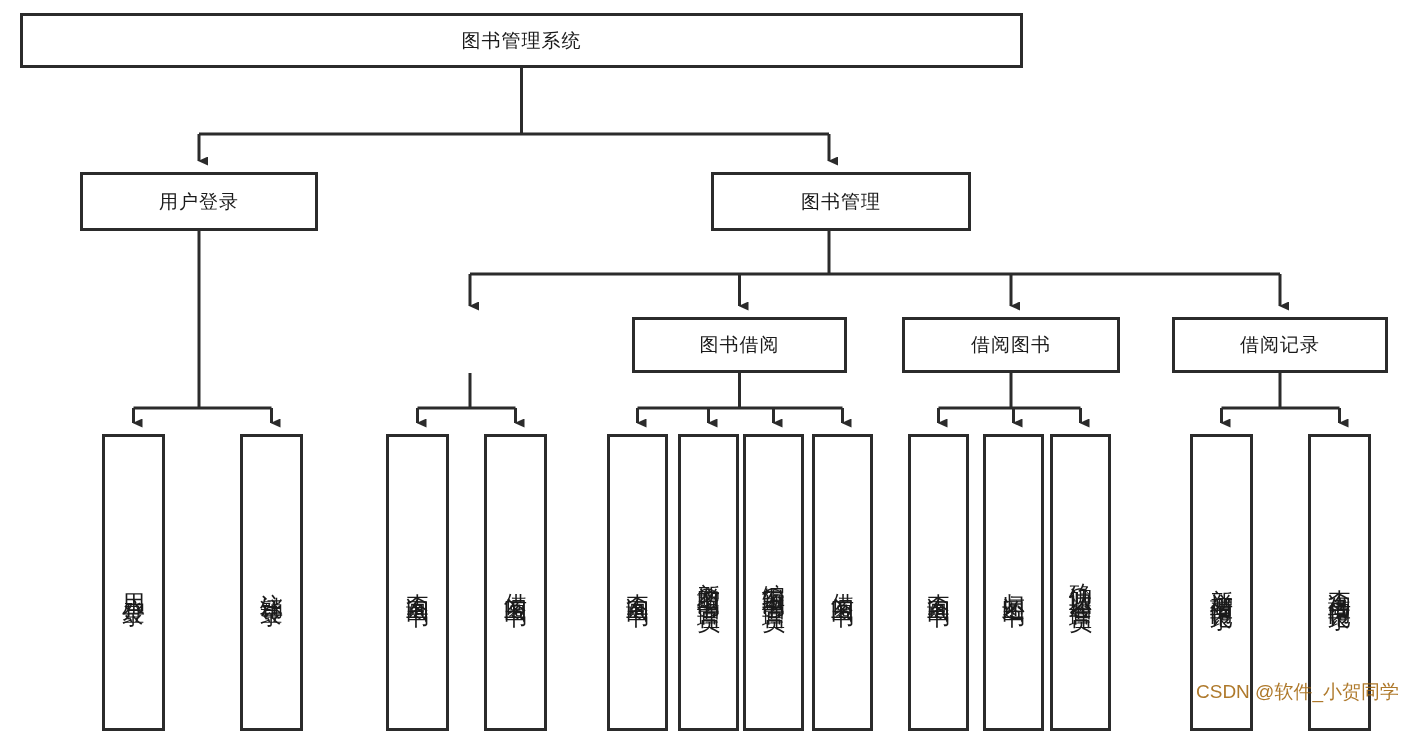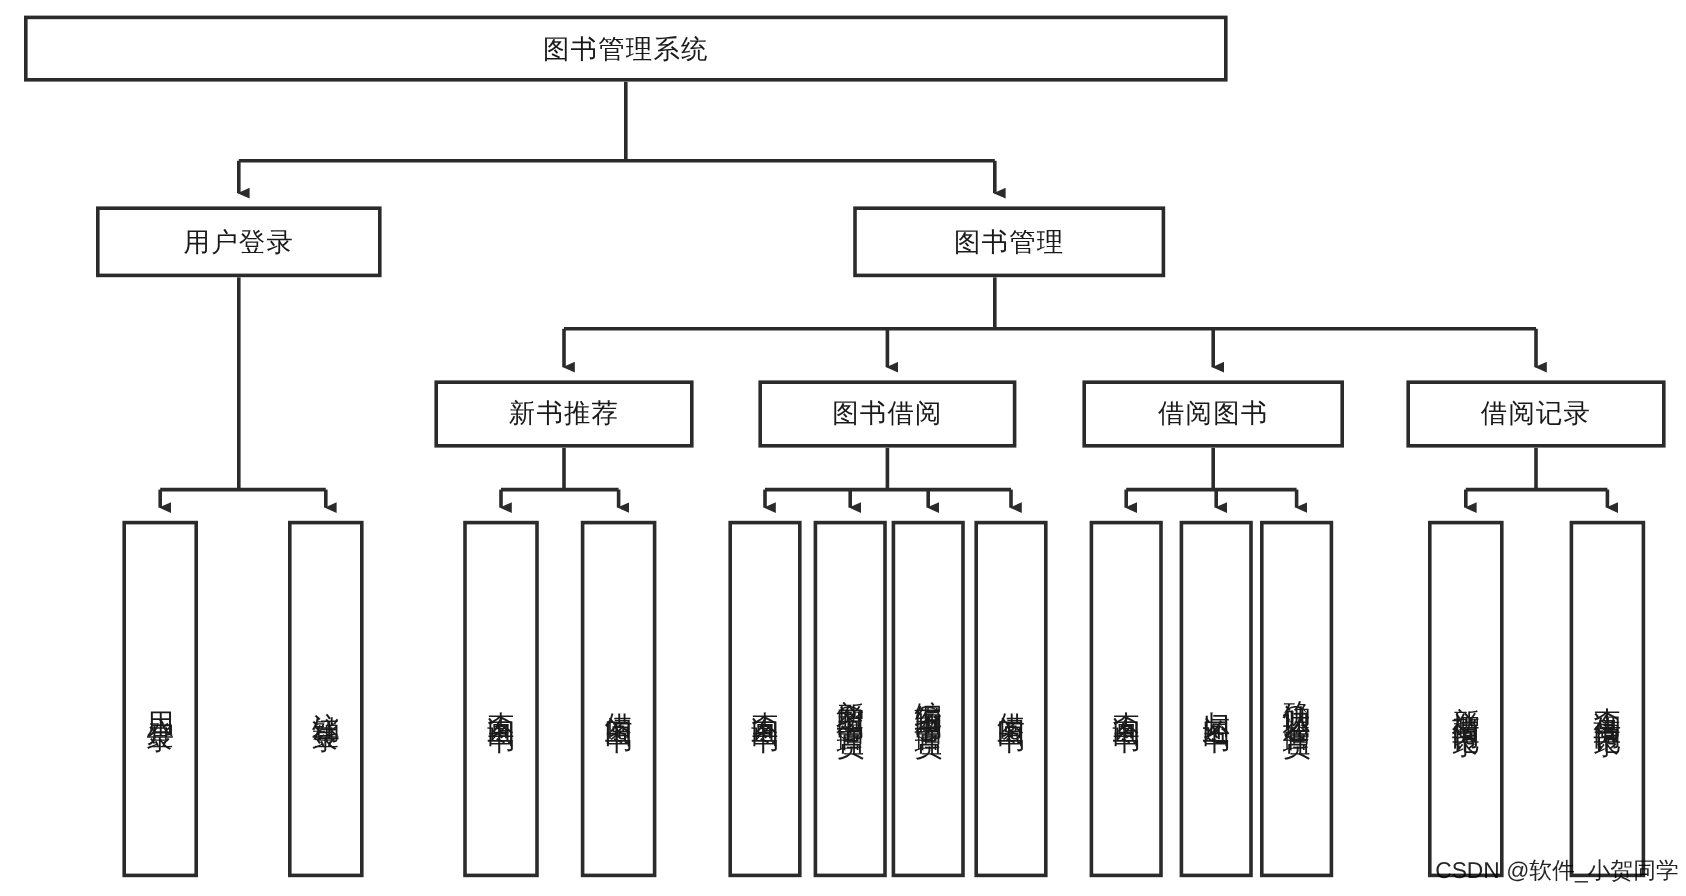--- a/index.html
+++ b/index.html
@@ -29,42 +29,42 @@
     position: absolute;
     box-sizing: border-box;
     background: #ffffff;
     border: 3px solid #2b2b2b;
     display: flex;
     align-items: center;
     justify-content: center;
     color: #1a1a1a;
   }
   .node.horizontal {
-    font-size: 22px;
+    font-size: 19px;
     letter-spacing: 1px;
   }
   .node.vertical {
     font-size: 23px;
   }
   .node.vertical .vlabel {
     writing-mode: vertical-rl;
     text-orientation: upright;
     letter-spacing: 4px;
     line-height: 1;
     white-space: nowrap;
   }
   .node .hlabel {
     white-space: nowrap;
   }
   .watermark {
     position: absolute;
     left: 1196px;
-    top: 713px;
+    top: 679px;
     font-size: 19px;
-    color: #000000;
+    color: #a16207;
     white-space: nowrap;
     opacity: 0.85;
   }
 </style>
 </head>
 <body>
 
 <div id="diagram-root">
 
   <svg class="connectors" viewBox="0 0 1405 747" xmlns="http://www.w3.org/2000/svg">
@@ -114,23 +114,20 @@
     <span class="hlabel">图书管理系统</span>
   </div>
 
   <div class="node horizontal" style="left: 80px; top: 172px; width: 238px; height: 59px;">
     <span class="hlabel">用户登录</span>
   </div>
   <div class="node horizontal" style="left: 711px; top: 172px; width: 260px; height: 59px;">
     <span class="hlabel">图书管理</span>
   </div>
 
-  <div class="node horizontal" style="left: 362px; top: 317px; width: 216px; height: 56px;">
-    <span class="hlabel">新书推荐</span>
-  </div>
   <div class="node horizontal" style="left: 632px; top: 317px; width: 215px; height: 56px;">
     <span class="hlabel">图书借阅</span>
   </div>
   <div class="node horizontal" style="left: 902px; top: 317px; width: 218px; height: 56px;">
     <span class="hlabel">借阅图书</span>
   </div>
   <div class="node horizontal" style="left: 1172px; top: 317px; width: 216px; height: 56px; align-items: center;">
     <span class="hlabel">借阅记录</span>
   </div>
 

